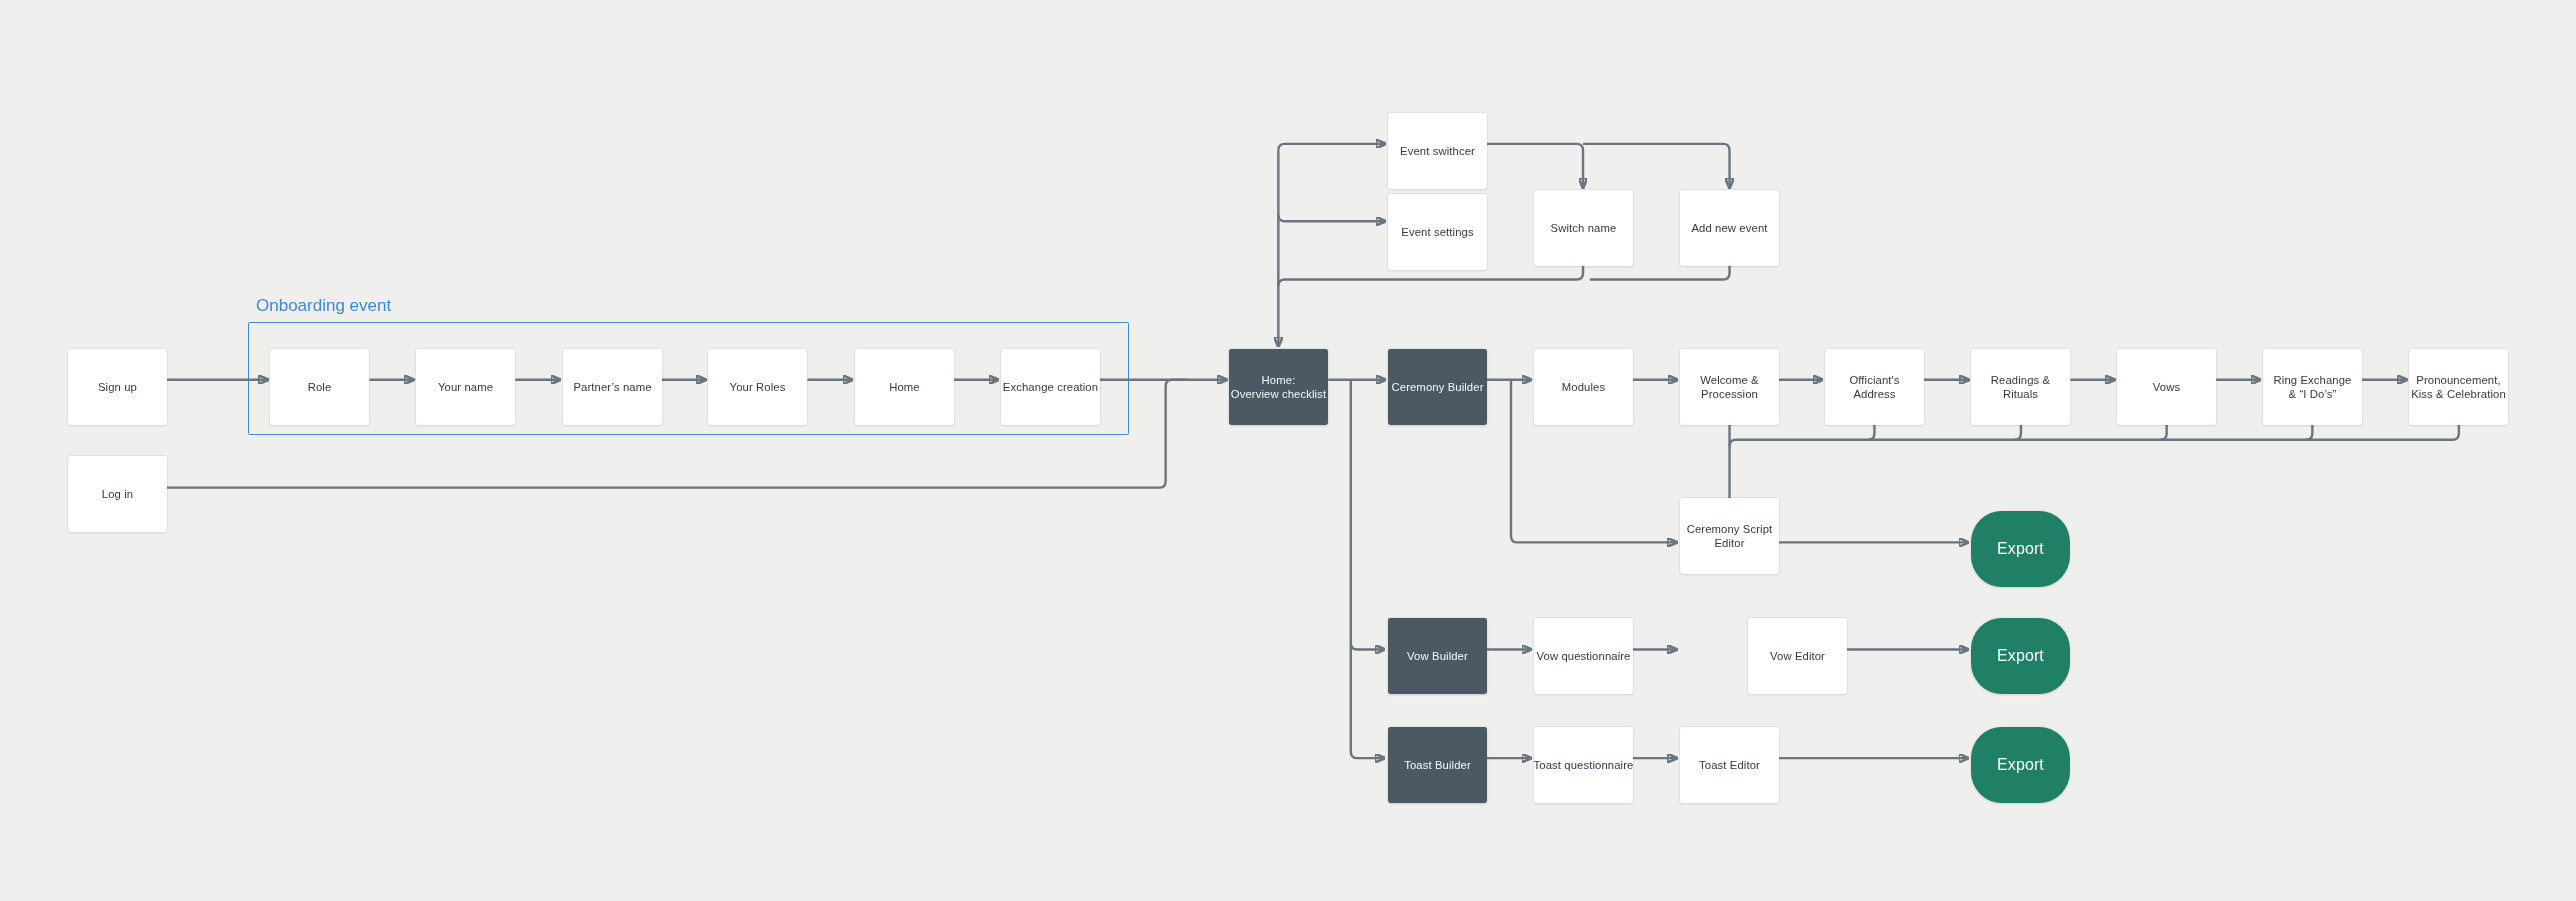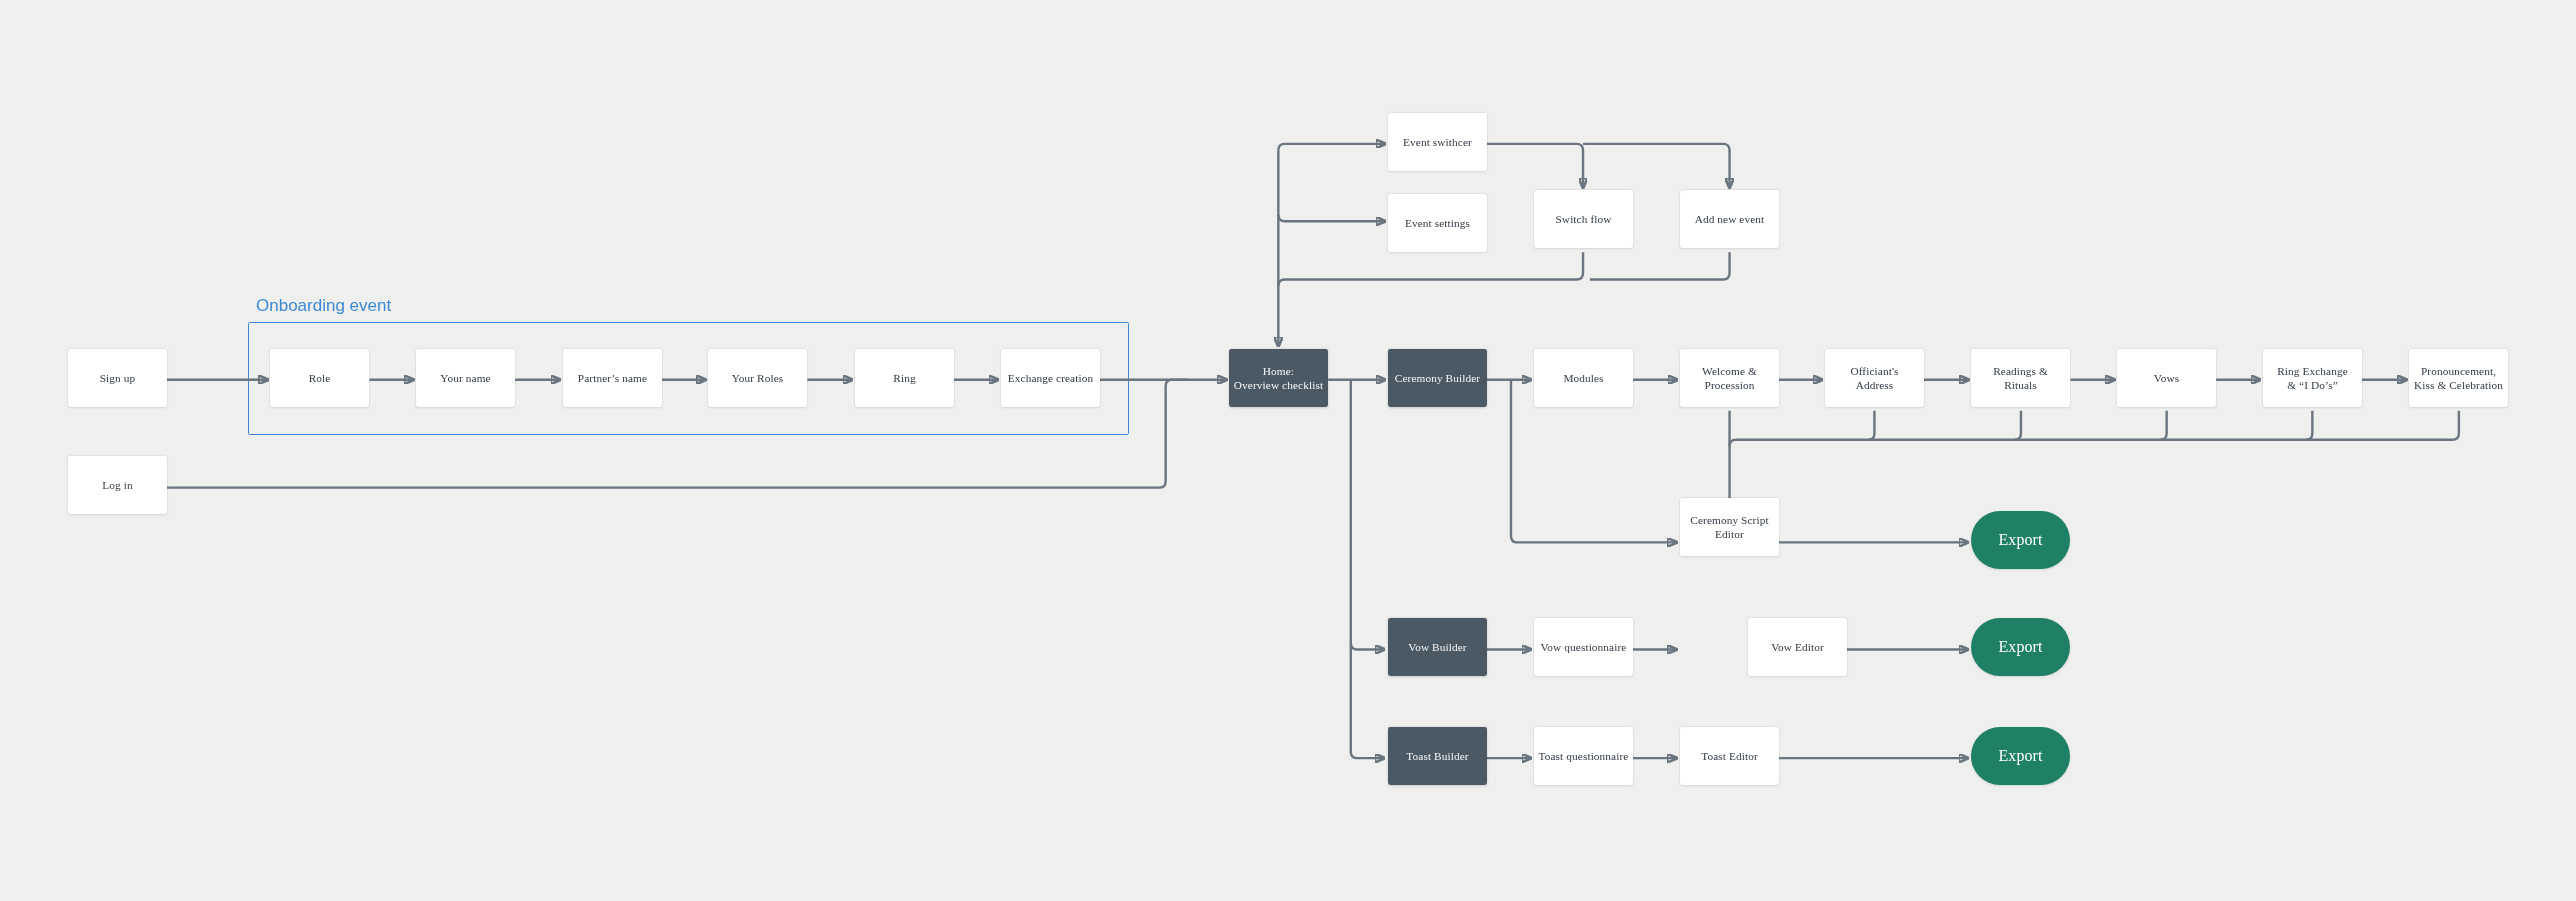--- a/index.html
+++ b/index.html
@@ -4,22 +4,22 @@
 <style>
   :root{
     --bg:#efefee; --line:#6a7580; --dark:#4b5964; --green:#1f8066;
     --blue:#3d89d6; --ink:#313a45; --light:#f6f8f9;
   }
   html,body{margin:0;padding:0;background:var(--bg);}
   .canvas{position:relative;width:2576px;height:902px;background:var(--bg);
     font-family:"Liberation Sans",sans-serif;overflow:hidden;}
   .edges{position:absolute;left:0;top:0;pointer-events:none;}
   .edges path{stroke:var(--line);stroke-width:3;fill:none;}
-  .node{position:absolute;width:99px;height:58px;display:flex;align-items:center;
-    justify-content:center;text-align:center;border-radius:2.4px;font-family:Liberation Serif, serif;}
+  .node{position:absolute;width:99px;height:76px;display:flex;align-items:center;
+    justify-content:center;text-align:center;border-radius:2.4px;}
   .node .lbl{white-space:pre;font-size:11.3px;line-height:14.5px;letter-spacing:0.1px;}
   .white{background:#ffffff;color:var(--ink);
     box-shadow:0 0.8px 2.4px rgba(30,34,40,.10), 0 0 0 0.8px rgba(30,34,40,.03);}
   .dark{background:var(--dark);color:var(--light);
     box-shadow:0 0.8px 2.4px rgba(30,34,40,.18);}
   .pill{background:var(--green);color:#ffffff;border-radius:31px;
     box-shadow:0 0.8px 2.4px rgba(30,34,40,.15);}
   .pill .lbl{font-size:16px;}
   .group-frame{position:absolute;left:248px;top:322px;width:879px;height:111px;
     border:1.6px solid var(--blue);border-radius:1.6px;background:transparent;}
@@ -93,39 +93,39 @@
   <div class="node white" style="left:416px;top:349px">
       <span class="lbl">Your name</span>
     </div>
   <div class="node white" style="left:563px;top:349px">
       <span class="lbl">Partner’s name</span>
     </div>
   <div class="node white" style="left:708px;top:349px">
       <span class="lbl">Your Roles</span>
     </div>
   <div class="node white" style="left:855px;top:349px">
-      <span class="lbl">Ring</span>
+      <span class="lbl">Home</span>
     </div>
   <div class="node white" style="left:1001px;top:349px">
       <span class="lbl">Exchange creation</span>
     </div>
 
   <div class="node dark" style="left:1229px;top:349px">
       <span class="lbl">Home:
 Overview checklist</span>
     </div>
 
   <div class="node white" style="left:1388px;top:113px">
       <span class="lbl">Event swithcer</span>
     </div>
   <div class="node white" style="left:1388px;top:194px">
       <span class="lbl">Event settings</span>
     </div>
   <div class="node white" style="left:1534px;top:190px">
-      <span class="lbl">Switch flow</span>
+      <span class="lbl">Switch name</span>
     </div>
   <div class="node white" style="left:1680px;top:190px">
       <span class="lbl">Add new event</span>
     </div>
 
   <div class="node dark" style="left:1388px;top:349px">
       <span class="lbl">Ceremony Builder</span>
     </div>
   <div class="node white" style="left:1534px;top:349px">
       <span class="lbl">Modules</span>

